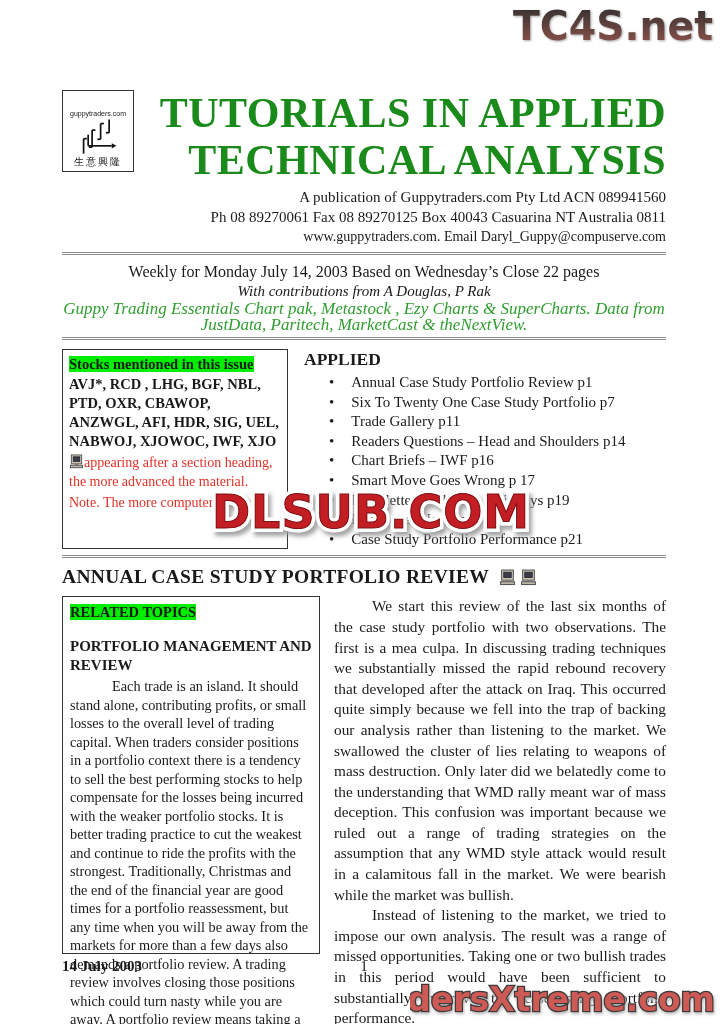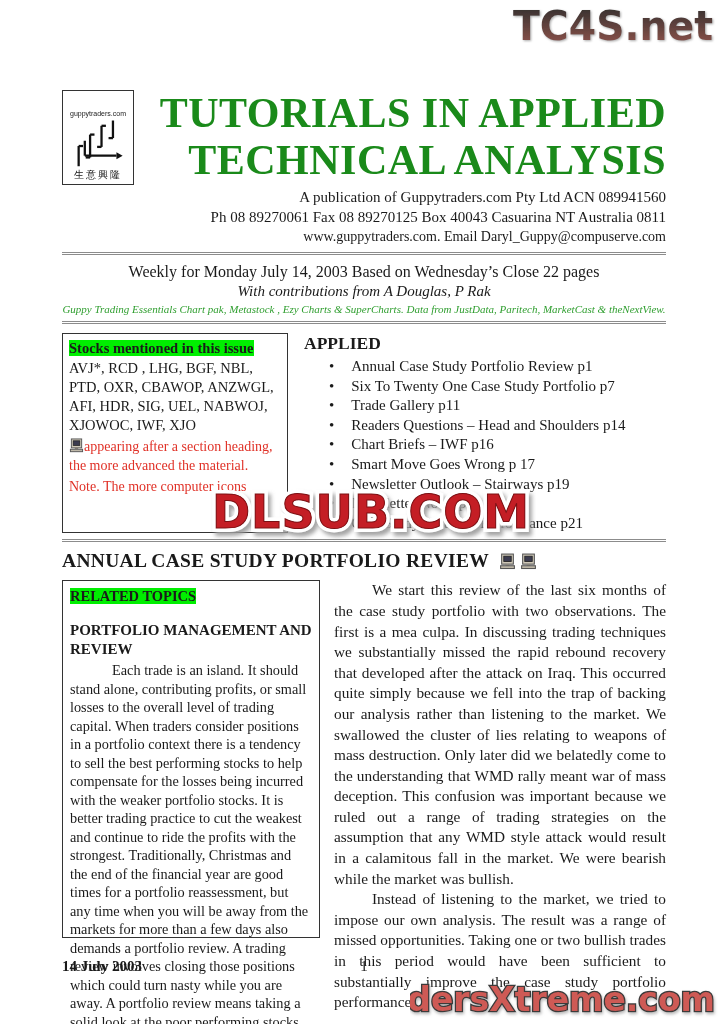--- a/index.html
+++ b/index.html
@@ -8,21 +8,21 @@
   .content{position:absolute;left:62px;top:0;width:604px;}
 
   
   .wm{position:absolute;pointer-events:none;}
   .wm-top{top:2px;right:6px;}
   .wm-mid{top:482px;left:206px;}
   .wm-bot{top:978px;right:4px;}
 
   
   .header{display:flex;margin-top:90px;}
-  .logo-box{width:72px;height:95px;border:1px solid #333;box-sizing:border-box;
+  .logo-box{width:72px;height:82px;border:1px solid #333;box-sizing:border-box;
             display:flex;flex-direction:column;align-items:center;flex:0 0 auto;
             padding-top:19px;background:#fff;}
   .logo-site{font-family:"Liberation Sans",sans-serif;font-size:7px;white-space:nowrap;}
   .logo-cn{font-size:10px;letter-spacing:2px;margin-top:auto;margin-bottom:2px;white-space:nowrap;}
   .title-col{flex:1;text-align:right;}
   .main-title{color:#1a8a1a;font-weight:bold;font-size:42px;line-height:47px;letter-spacing:.5px;}
   .pub-line{font-size:15px;line-height:20px;margin-top:3px;}
   .contact-line{font-size:15px;line-height:20px;}
   .web-line{font-size:14px;line-height:19px;}
   .tagline{color:#1a8a1a;font-size:20px;line-height:26px;margin-top:2px;}
@@ -30,28 +30,28 @@
   
   .rule{height:1px;border-top:1px solid #8c8c8c;border-bottom:1px solid #8c8c8c;}
   .rule1{margin-top:6px;}
   .rule2{margin-top:4px;}
   .rule3{margin-top:6px;}
 
   
   .weekly{text-align:center;margin-top:6px;}
   .weekly-line{font-size:16px;line-height:21px;}
   .contrib-line{font-style:italic;font-size:15px;line-height:19px;}
-  .tools-line{color:#2f9e2f;font-style:italic;font-size:11px;line-height:16px;}
+  .tools-line{color:#2f9e2f;font-style:italic;font-size:17px;line-height:16px;}
 
   
   .cols1{display:flex;margin-top:9px;}
   .stocks-box{width:226px;flex:0 0 auto;border:1px solid #333;box-sizing:border-box;
               padding:5px 6px 8px 6px;}
   .hl-green{background:#00ee00;font-weight:bold;font-size:14.5px;line-height:18px;display:inline;}
-  .stocks-list{font-size:14.5px;line-height:19px;margin-top:2px;}
+  .stocks-list{font-size:14.5px;line-height:19px;margin-top:2px;font-weight:bold;}
   .note-red{color:#e03127;font-size:14px;line-height:19px;margin-top:2px;}
   .contents-col{margin-left:16px;}
   .contents-head{font-weight:bold;font-size:17.5px;line-height:21px;}
   ul.contents-list{list-style:none;margin:3px 0 0 0;padding:0 0 0 25px;}
   ul.contents-list li{display:flex;font-size:15px;line-height:19.6px;}
   ul.contents-list li::before{content:"\2022";margin-right:17px;font-size:15px;}
 
   
   .sect-head{margin-top:8px;font-weight:bold;font-size:19.5px;letter-spacing:.3px;
              display:flex;align-items:center;gap:4px;}

